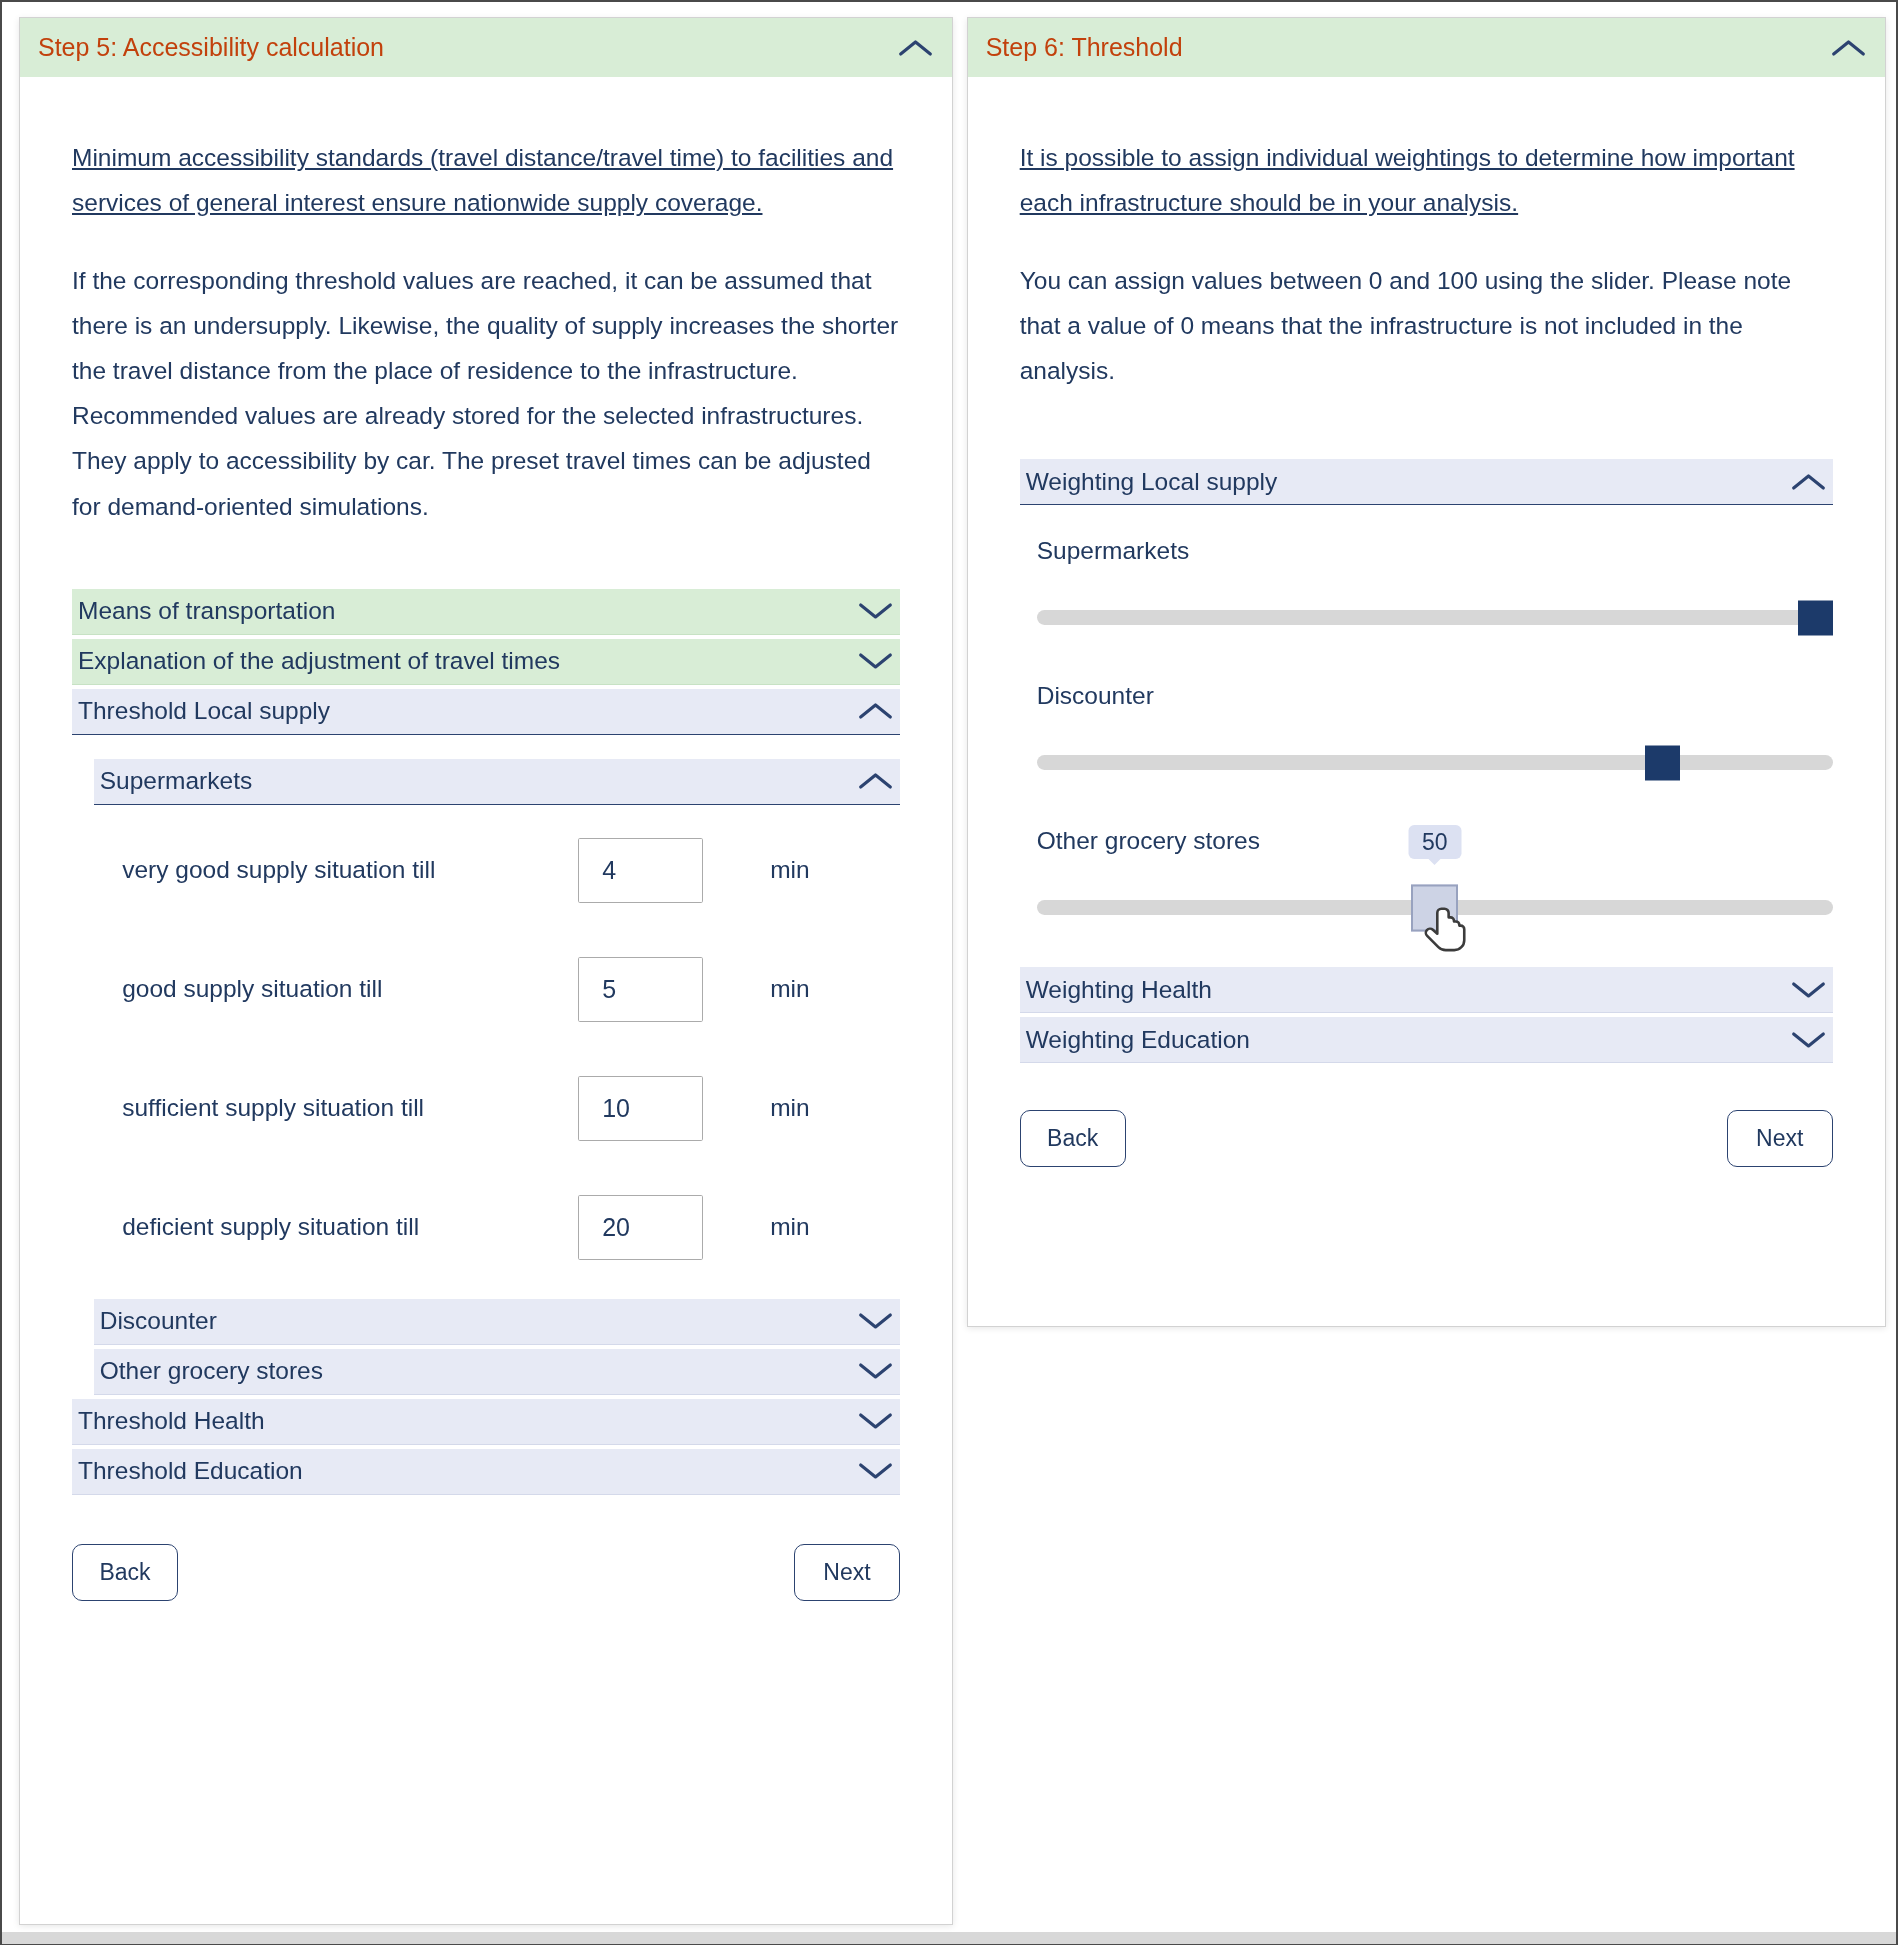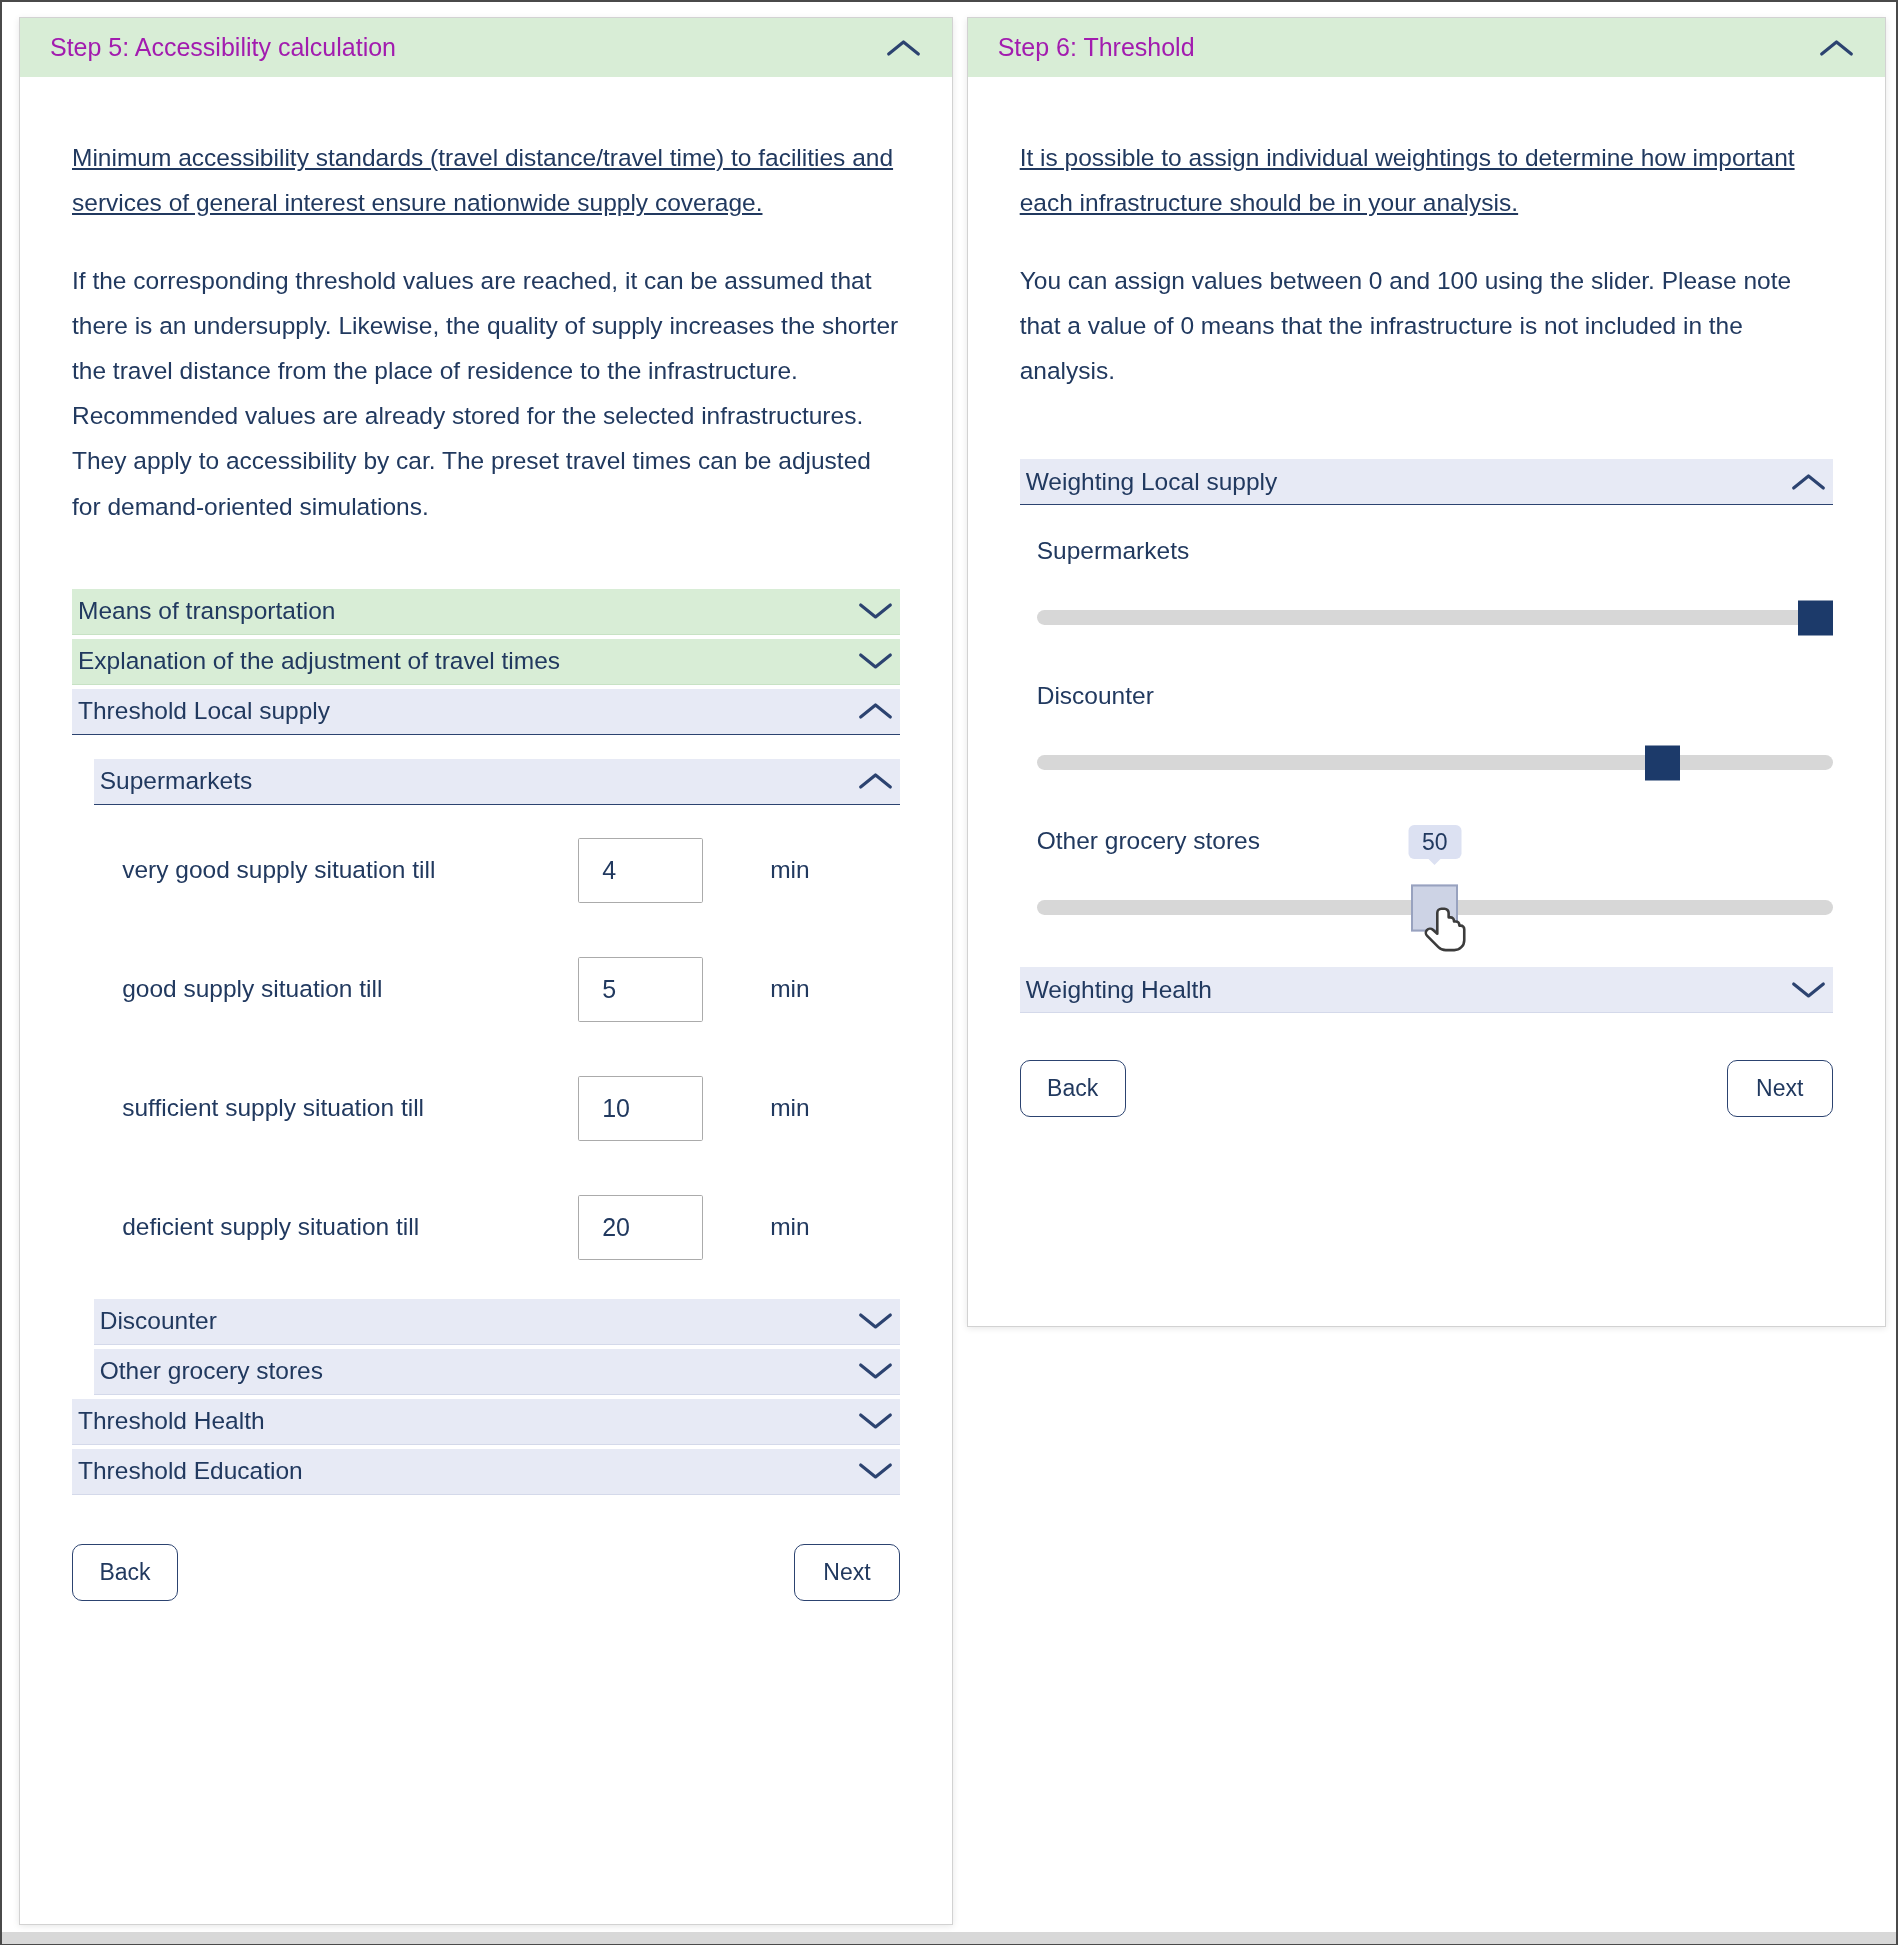--- a/index.html
+++ b/index.html
@@ -14,21 +14,21 @@
   }
   .panels { display:flex; align-items:flex-start; gap:13.7px; padding:15px 0 0 17px; }
 
   .panel { background:#fff; border:0.6px solid #d2d2d2; box-shadow:0 1.7px 6.8px rgba(0,0,0,.10); }
   .panel.left  { width:934px; min-height:1908px; }
   .panel.right { width:919px; min-height:1310px; }
 
   .panel-header {
     height:59px; background:#d8edd6;
     display:flex; align-items:center; justify-content:space-between;
-    padding:0 30px; font-size:25px; color:#a21caf; cursor:pointer;
+    padding:0 18px; font-size:25px; color:#c2410c; cursor:pointer;
   }
   .panel-body { padding:0 52px; }
 
   p.copy { font-size:24.5px; line-height:1.84; color:#21395f; margin:0 0 33px; }
   p.copy.first { margin-top:58px;text-decoration:underline; }
   p.copy.gap-lg { margin-bottom:60px; }
   .panel.right p.copy.gap-lg { margin-bottom:66px; }
 
   .acc {
     height:46px; display:flex; align-items:center; justify-content:space-between;
@@ -256,20 +256,26 @@
           </div>
 
         </div>
 
         <div class="acc blue">
           <span>Weighting Health</span>
           <svg class="chev" viewBox="0 0 64 34">
               <path d="M6 7 L32 28 L58 7"></path>
             </svg>
         </div>
+        <div class="acc blue">
+          <span>Weighting Education</span>
+          <svg class="chev" viewBox="0 0 64 34">
+              <path d="M6 7 L32 28 L58 7"></path>
+            </svg>
+        </div>
 
         <div class="btn-row">
           <button class="btn">Back</button>
           <button class="btn">Next</button>
         </div>
       </div>
     </section>
 
   </div>
 

